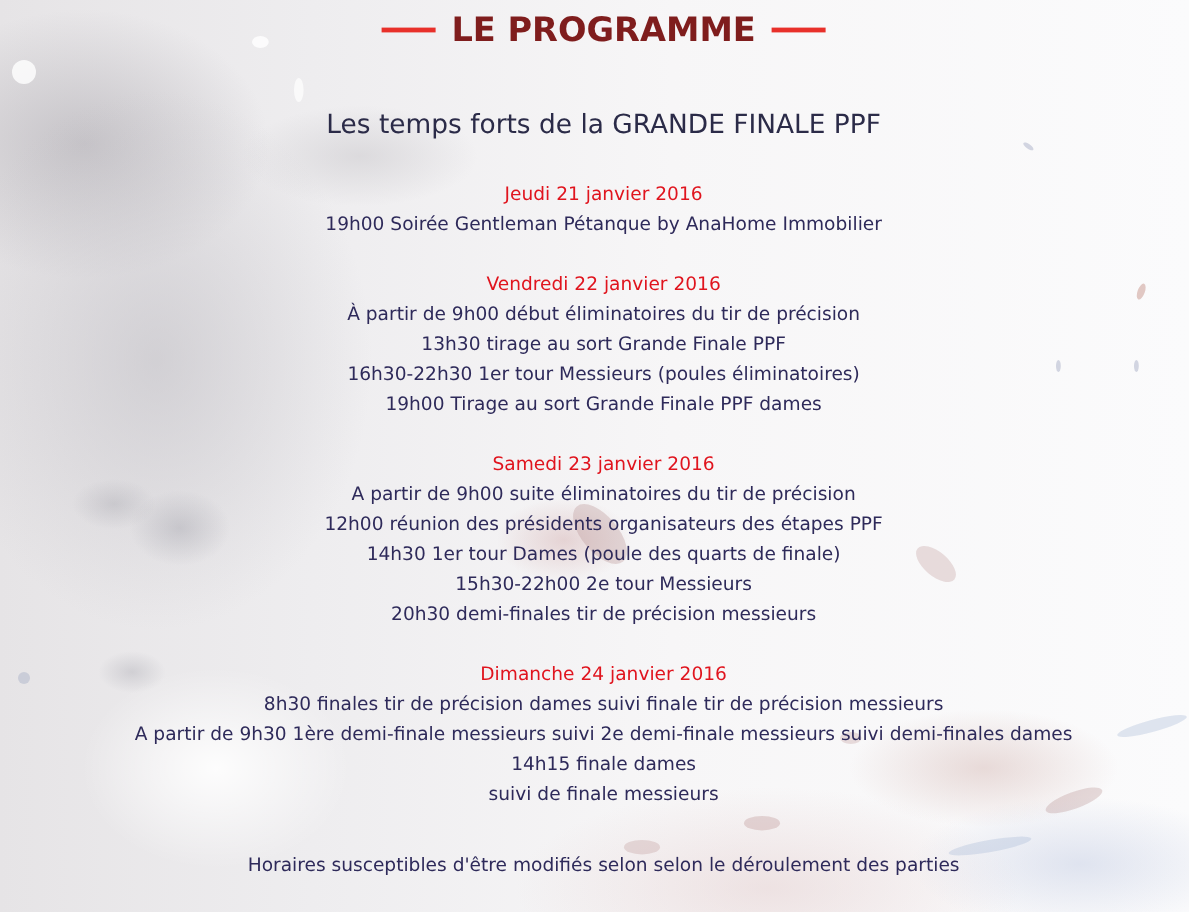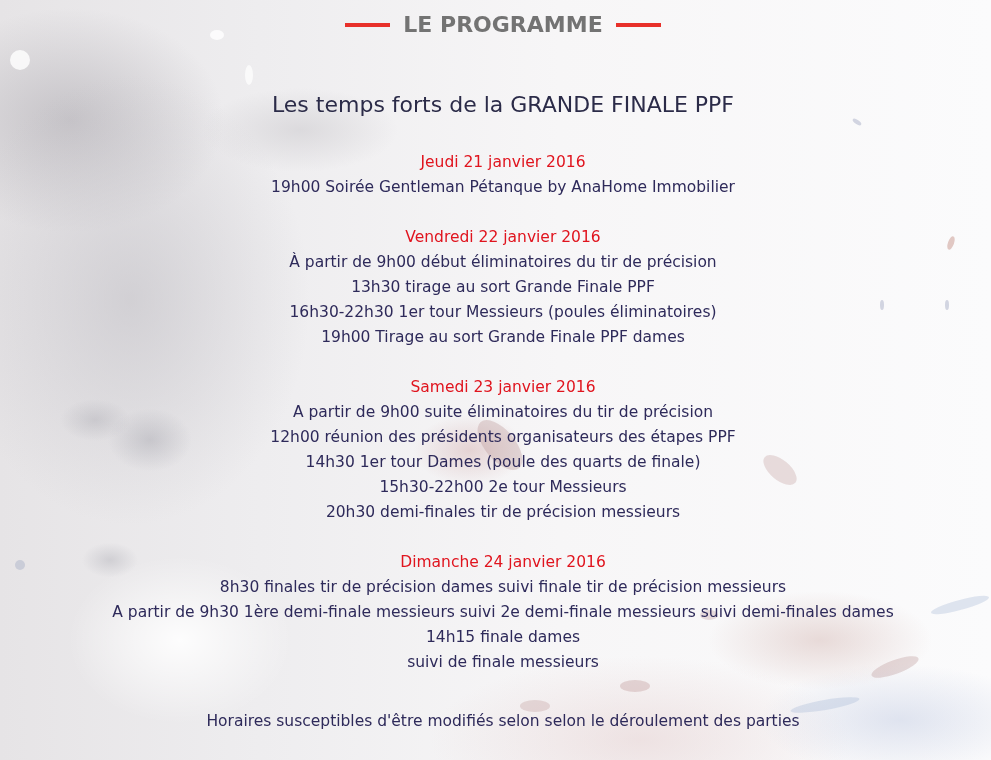--- a/index.html
+++ b/index.html
@@ -56,22 +56,22 @@
     }
     .header-rule {
       width: 45px;
       height: 4px;
       background: #e8302a;
       display: inline-block;
     }
     .section-title {
       font-family: "DejaVu Sans", sans-serif;
       font-weight: bold;
-      font-size: 22px;
-      color: #737373;
+      font-size: 28px;
+      color: #7f1d1d;
       letter-spacing: 0px;
       line-height: 34px;
     }
     .subtitle {
       position: absolute;
       top: 90px;
       left: 0;
       width: 1006px;
       font-size: 22px;
       color: #2b2b48;

